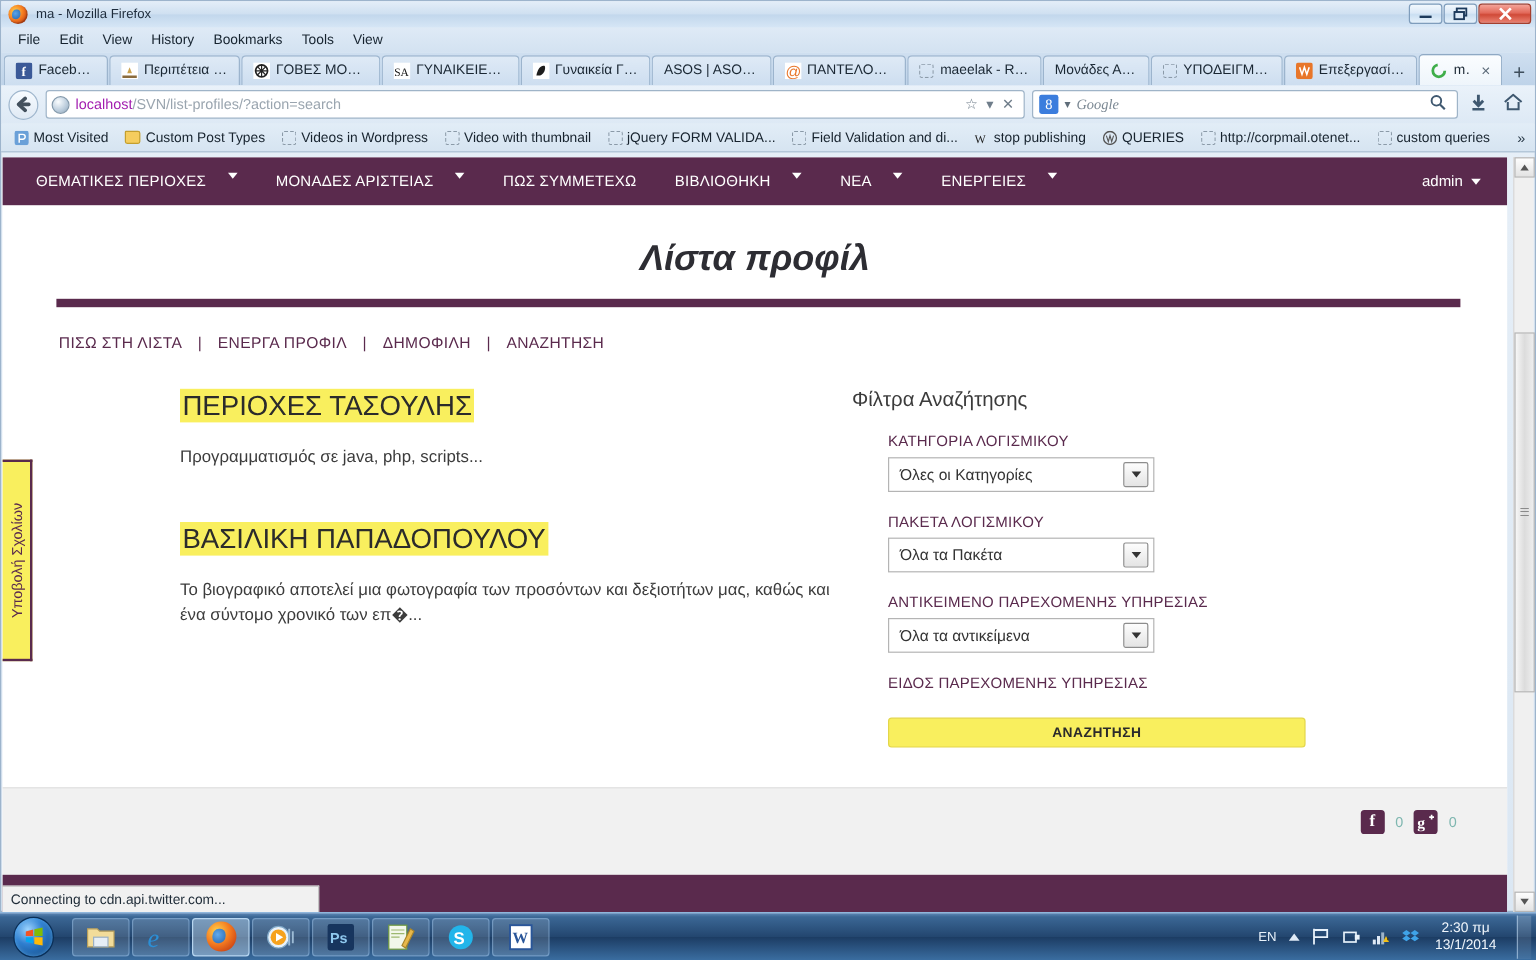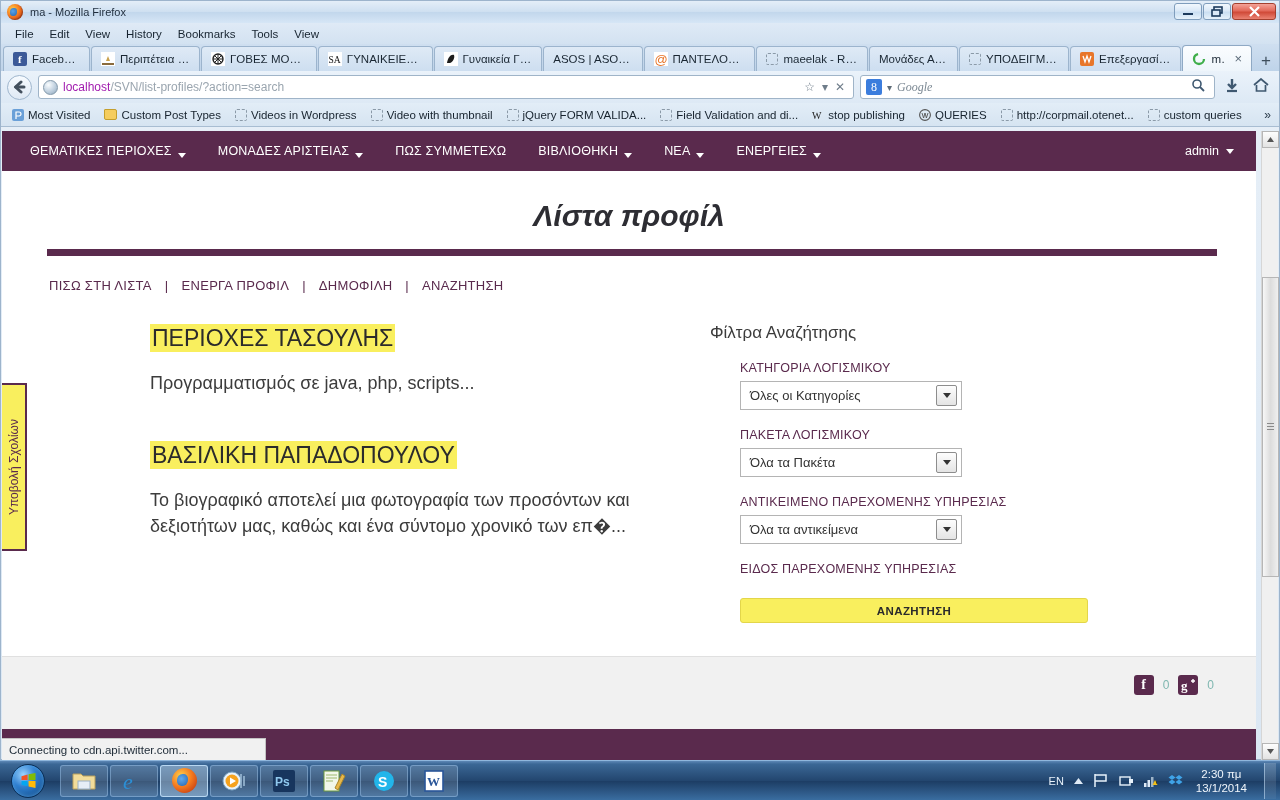--- a/index.html
+++ b/index.html
@@ -128,21 +128,21 @@
 
   
   .viewport {
     position: absolute; left: 1px; top: 130px; width: 1254px; height: 629px;
     background: #fff; overflow: hidden;
   }
   .sitenav {
     height: 40px; background: #5a2a4d; display: flex; align-items: center;
     padding-left: 12px; color: #fff; font-size: 12.5px;
   }
-  .sitenav .item { padding: 0 16px; display: flex; align-items: flex-end; gap: 6px; letter-spacing: .2px;}
+  .sitenav .item { padding: 0 16px; display: flex; align-items: flex-start; gap: 18px; letter-spacing: .2px;}
   .caret { border-left: 4px solid transparent; border-right: 4px solid transparent; border-top: 5px solid #fff; display:inline-block;}
   .sitenav .admin { margin-left: auto; padding-right: 22px; display:flex; align-items:center; gap:7px; }
 
   .page-title {
     text-align: center; font-family: Liberation Sans, sans-serif;
     font-style: italic; font-weight: bold; font-size: 30px; color: #2d2d33;
     padding-top: 28px; padding-bottom: 16px;
   }
   .rule { height: 7px; background: #5a2a4d; margin: 0 45px 0 45px; width: 1170px; }
 
@@ -153,21 +153,21 @@
   .subnav .sep { color: #5a2a4d; padding: 0 13px; }
 
   .content { display: flex; padding: 30px 0 0 0; }
   .profiles { width: 700px; padding-left: 148px; }
   .profile { margin-bottom: 44px; }
   .profile-name {
     display: inline; background: #f9ef5e; color: #2b2b2b;
     font-size: 23px; line-height: 1.35; font-weight: 400;
     padding: 1px 2px;
   }
-  .profile-desc { margin-top: 16px; font-size: 18px; color: #3c3c3c; line-height: 1.45; max-width: 600px;}
+  .profile-desc { margin-top: 16px; font-size: 14px; color: #3c3c3c; line-height: 1.45; max-width: 600px;}
 
   .filters { margin-left: 0px; padding-left: 0px; width: 420px; }
   .filters-title { font-size: 17px; color: #3b3b3b; margin-left: 8px; }
   .filter-group { margin-left: 38px; margin-top: 18px; }
   .filter-label { font-size: 12.5px; color: #5a2a4d; letter-spacing: .2px; margin-bottom: 6px; }
   .select {
     width: 222px; height: 29px; border: 1px solid #b4b4b4; background: #fff;
     display: flex; align-items: center; padding: 0 4px 0 9px;
     font-size: 13px; color: #333;
   }

